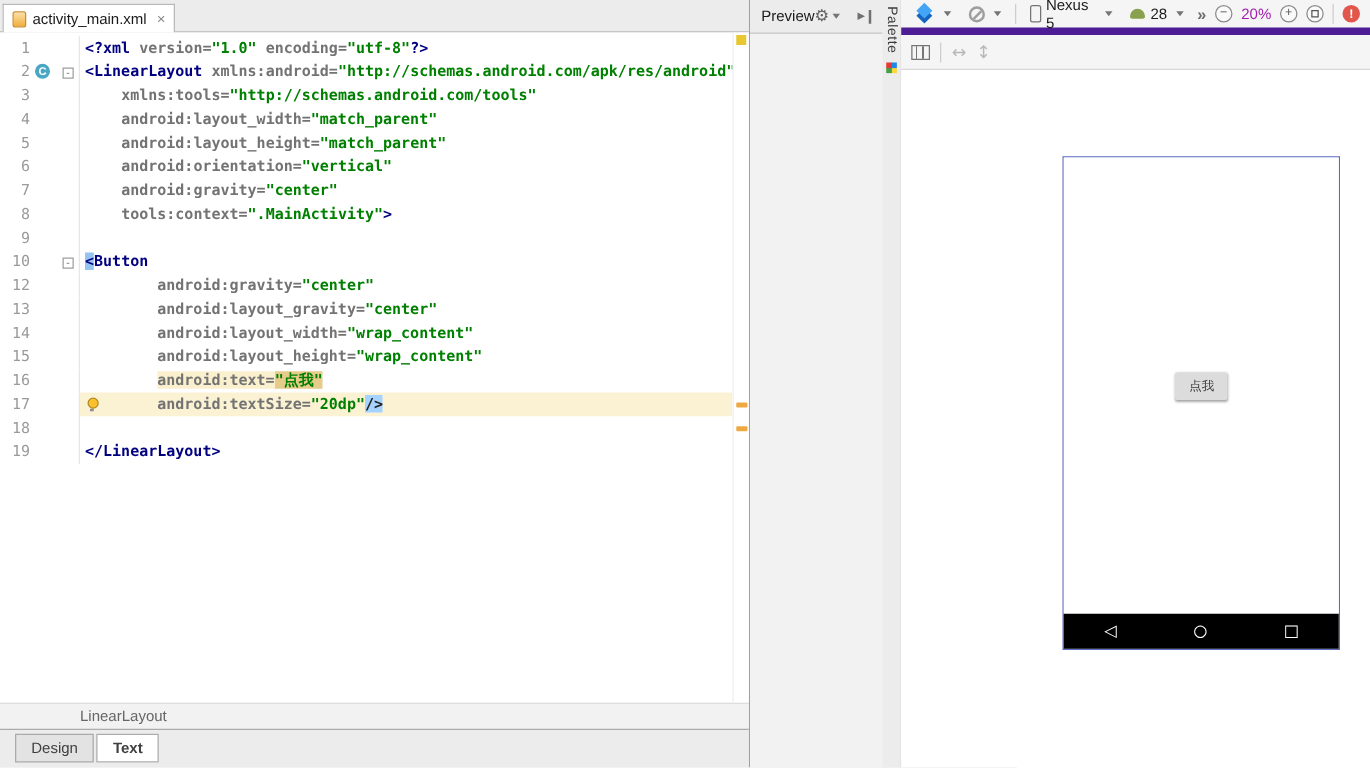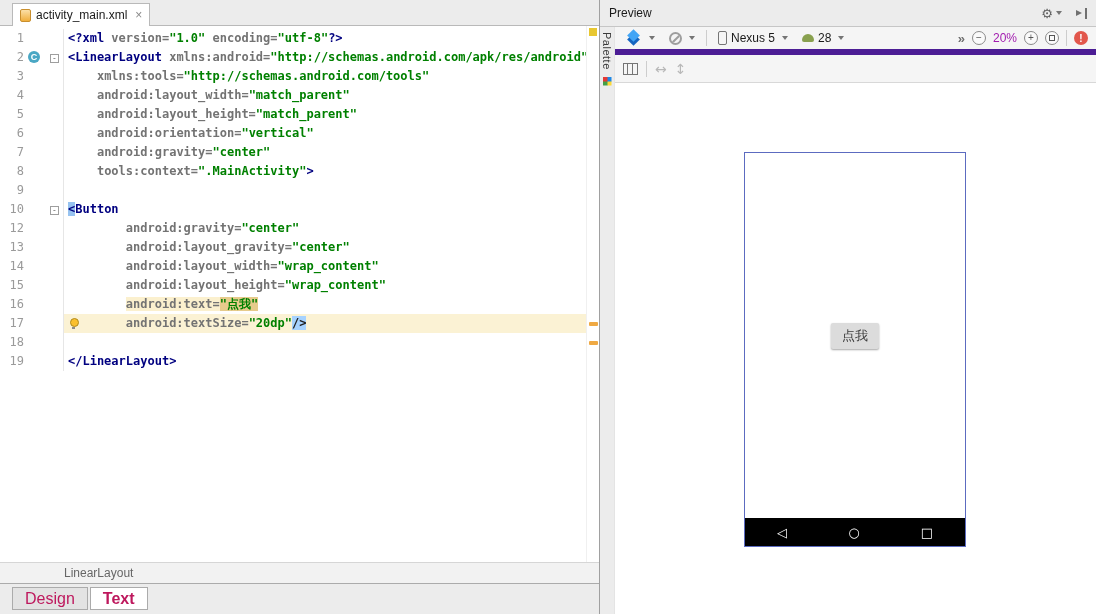--- a/index.html
+++ b/index.html
@@ -4,21 +4,21 @@
 <style>
   * { margin:0; padding:0; box-sizing:border-box; }
   html,body { width:1096px; height:614px; overflow:hidden; background:#ECECEC;
               font-family:"Liberation Sans", sans-serif; }
   #app { display:flex; width:1096px; height:614px; }
 
   
   .left-pane { width:600px; border-right:1px solid #A0A0A0; background:#FFF;
                display:flex; flex-direction:column; }
   .tabbar { height:26px; background:#ECECEC; border-bottom:1px solid #B9B9B9;
-            display:flex; align-items:flex-end; padding-left:12px; flex:none; }
+            display:flex; align-items:flex-end; padding-left:2px; flex:none; }
   .etab { height:23px; background:#FFF; border:1px solid #B9B9B9; border-bottom:none;
           display:inline-flex; align-items:center; gap:5px; padding:0 7px;
           font-size:12px; color:#1A1A1A; margin-bottom:-1px; }
   .file-icon { width:11px; height:13px; border:1px solid #C98F2E; border-radius:2px;
                background:linear-gradient(180deg,#FBE0A8,#F0AE3C); flex:none; }
   .closex { color:#8A8A8A; font-size:12px; margin-left:3px; cursor:default; }
 
   .editor { flex:1; position:relative; background:#FFF; overflow:hidden; }
   .lines { position:absolute; left:0; top:0; right:13px; bottom:0; padding-top:3px;
            font:bold 12px/19px "DejaVu Sans Mono", monospace; }
@@ -52,25 +52,25 @@
   .stripe { position:absolute; top:0; right:0; bottom:0; width:13px; background:#FFF;
             border-left:1px solid #F0F0F0; }
   .stripe-file { position:absolute; top:2px; left:2px; width:8px; height:8px; }
   .stripe-warn { position:absolute; left:2px; width:9px; height:4px; border-radius:1px; }
 
   .breadcrumb { height:21px; line-height:20px; background:#F2F2F2; flex:none;
                 border-top:1px solid #D6D6D6; padding-left:64px; font-size:12px; color:#666; }
   .modetabs { height:31px; background:#ECECEC; border-top:1px solid #ABABAB; flex:none;
               display:flex; align-items:flex-start; padding:3px 0 0 12px; gap:2px; }
   .mtab { height:23px; line-height:21px; padding:0 12px; border:1px solid #ABABAB;
-          background:#E3E3E3; font-size:16px; color:#be185d; }
+          background:#E3E3E3; font-size:12px; color:#404040; }
   .mtab.active { background:#FFF; font-weight:bold; }
 
   
-  .right-pane { flex:1; display:flex; flex-direction:column; background:#F2F2F2; min-width:0; }
+  .right-pane { flex:1; display:flex; flex-direction:row; background:#F2F2F2; min-width:0; }
   .phead { height:27px; flex:none; background:#ECECEC; border-bottom:1px solid #C6C6C6;
            display:flex; align-items:center; padding:0 9px; font-size:12px; color:#1A1A1A; }
   .gearbtn { margin-left:auto; display:inline-flex; align-items:center; color:#616161; }
   .gear-glyph { font-family:"DejaVu Sans", sans-serif; font-size:13px; }
   .dd { width:0; height:0; border-left:3px solid transparent; border-right:3px solid transparent;
         border-top:4px solid #757575; display:inline-block; margin-left:3px; }
   .hidebtn { width:13px; height:11px; position:relative; margin-left:12px; display:inline-block; }
   .hidebtn::before { content:''; position:absolute; right:0; top:0; width:2px; height:11px; background:#707070; }
   .hidebtn::after { content:''; position:absolute; left:2px; top:2px; border-top:3px solid transparent;
                     border-bottom:3px solid transparent; border-left:6px solid #707070; }
@@ -122,21 +122,21 @@
   .phone { position:absolute; left:129px; top:69px; width:222px; height:395px;
            border:1px solid #5C6BC0; display:flex; flex-direction:column; background:#FFF; }
   .statusbar { height:16px; flex:none; background:#303F9F; display:flex; align-items:center;
                justify-content:flex-end; gap:4px; padding-right:5px; }
   .wifi { width:0; height:0; border-left:4px solid transparent; border-right:4px solid transparent;
           border-top:6px solid #FFF; display:inline-block; }
   .batt { width:5px; height:9px; background:#FFF; border-radius:1px; position:relative; display:inline-block; }
   .batt::before { content:''; position:absolute; top:-2px; left:1px; width:3px; height:2px; background:#FFF; }
   .time { color:#FFF; font-size:9px; }
   .screen { flex:1; background:#FFF; display:flex; align-items:center; justify-content:center; }
-  .abtn { background:#DCDCDC; padding:4px 11px; font-size:13px; color:#3A3A3A; border-radius:2px;
+  .abtn { background:#DCDCDC; padding:4px 11px; font-size:10px; color:#3A3A3A; border-radius:2px;
           box-shadow:0 1px 2px rgba(0,0,0,.35); }
   .navbar { height:28px; flex:none; background:#000; display:flex; align-items:center;
             justify-content:space-between; padding:0 32px; }
   .navbar span { color:#FFF; font-size:13px; font-family:"DejaVu Sans", sans-serif; }
 </style>
 </head>
 <body>
 
 <div id="app">
 

